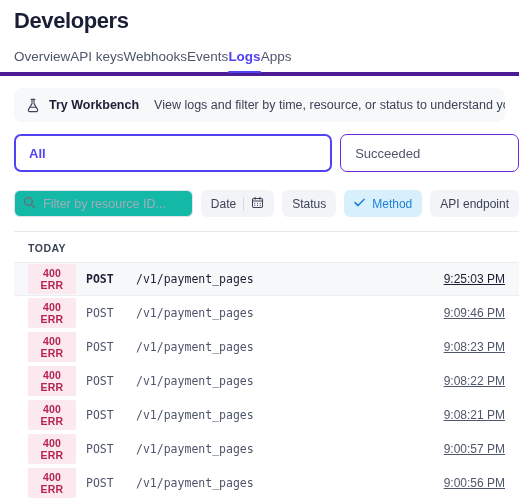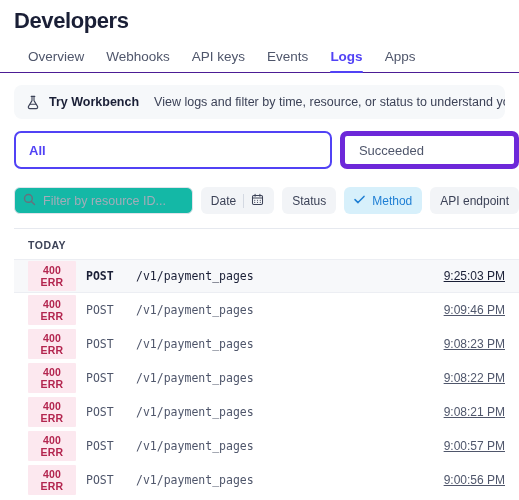--- a/index.html
+++ b/index.html
@@ -30,23 +30,22 @@
     letter-spacing: -0.4px;
     color: #1a1f36;
     padding: 8px 0 0 14px;
     margin: 0;
     line-height: 1.2;
   }
 
   .tabbar {
     display: flex;
     align-items: flex-end;
-    gap: 22px;
-    padding: 11px 14px 0 28px;
-    border-bottom: 1px solid #4c1d95;
+    padding: 11px 14px 0 14px;
+    border-bottom: 4px solid #4c1d95;
     height: 27px;
     box-sizing: content-box;
   }
   .tab {
     font-size: 13.5px;
     color: #4f566b;
     padding-bottom: 8px;
     position: relative;
     white-space: nowrap;
     cursor: pointer;
@@ -100,21 +99,21 @@
 
   
   .segments {
     display: flex;
     gap: 8px;
     margin: 12px 0 0 14px;
   }
   .segment {
     height: 38px;
     box-sizing: border-box;
-    border: 5px solid #6d28d9;
+    border: 1px solid #6d28d9;
     border-radius: 7px;
     display: flex;
     align-items: center;
     padding: 0 14px;
     font-size: 13px;
     color: #4f566b;
     background: #fff;
     cursor: pointer;
   }
   .segment.seg-all {
@@ -258,22 +257,22 @@
 </style>
 </head>
 <body>
 
 <div class="page">
 
   <h1 class="page-title">Developers</h1>
 
   <nav class="tabbar">
     <div class="tab">Overview</div>
+    <div class="tab">API keys</div>
     <div class="tab">Webhooks</div>
-    <div class="tab">API keys</div>
     <div class="tab">Events</div>
     <div class="tab active">Logs</div>
     <div class="tab">Apps</div>
   </nav>
 
   <div class="banner">
     <span class="banner-icon">
       <svg width="14" height="15" viewBox="0 0 14 15" fill="none" stroke="#3c4257" stroke-width="1.1" stroke-linejoin="round" stroke-linecap="round">
         <path d="M5.2 1.4h3.6M6 1.4v4.2L2.5 11.4c-.6 1 .1 2.2 1.3 2.2h6.4c1.2 0 1.9-1.2 1.3-2.2L8 5.6V1.4"></path>
         <path d="M4.1 9.3h5.8"></path>

